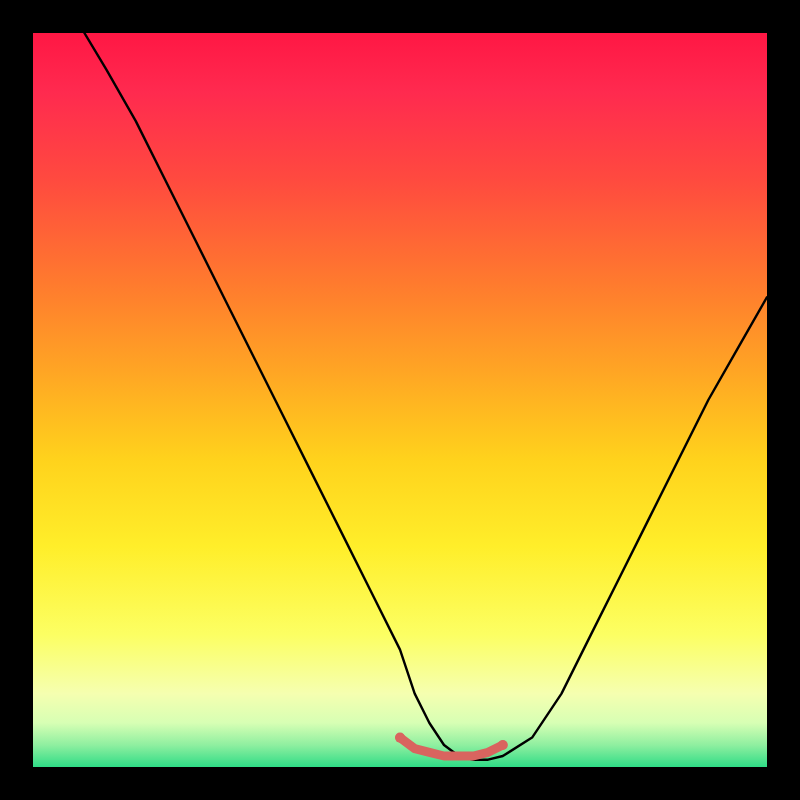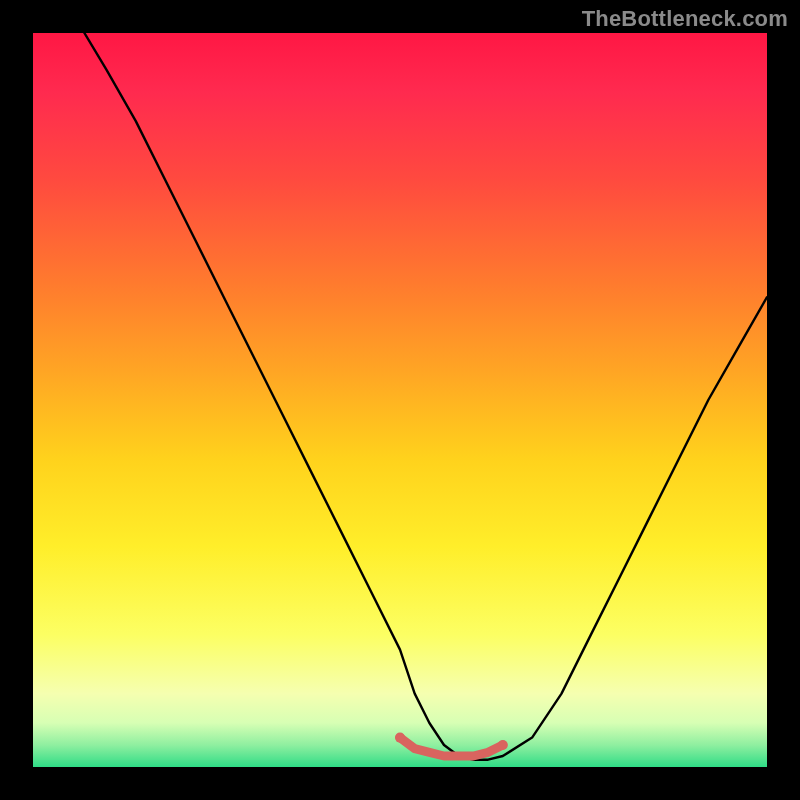--- a/index.html
+++ b/index.html
@@ -63,14 +63,13 @@
 
 <div class="frame">
   <div class="plot-area">
     <svg class="svg-overlay" viewBox="0 0 734 734" preserveAspectRatio="none">
       <path id="curve-path" fill="none" stroke-width="2.4" stroke-linecap="round" stroke-linejoin="round" d="M51.4 0.0 L73.4 36.7 L102.8 88.1 L132.1 146.8 L161.5 205.5 L190.8 264.2 L220.2 323.0 L249.6 381.7 L278.9 440.4 L308.3 499.1 L337.6 557.8 L367.0 616.6 L381.7 660.6 L396.4 690.0 L411.0 712.0 L425.7 723.0 L440.4 726.7 L455.1 726.7 L469.8 723.0 L499.1 704.6 L528.5 660.6 L557.8 601.9 L587.2 543.2 L616.6 484.4 L645.9 425.7 L675.3 367.0 L704.6 315.6 L734.0 264.2" stroke="#000000"></path>
       <path id="highlight-path" fill="none" stroke-width="9" stroke-linecap="round" stroke-linejoin="round" d="M367.0 704.6 L381.7 715.6 L396.4 719.3 L411.0 723.0 L425.7 723.0 L440.4 723.0 L455.1 719.3 L469.8 712.0" stroke="#d9645f"></path>
       <circle id="highlight-dot-start" r="5" cx="367.0" cy="704.6" fill="#d9645f"></circle>
       <circle id="highlight-dot-end" r="5" cx="469.8" cy="712.0" fill="#d9645f"></circle>
     </svg>
   </div>
-  <div class="attribution">TheBottleneck.com</div>
 </div>
 
 </body></html>

